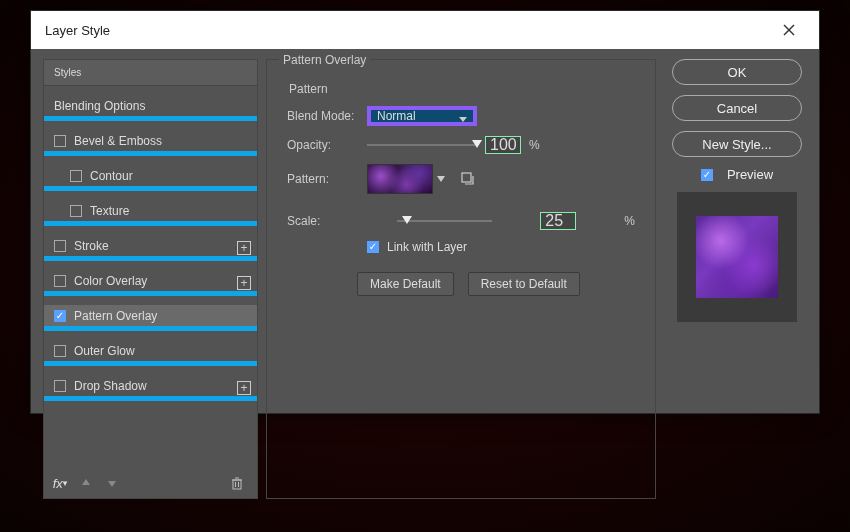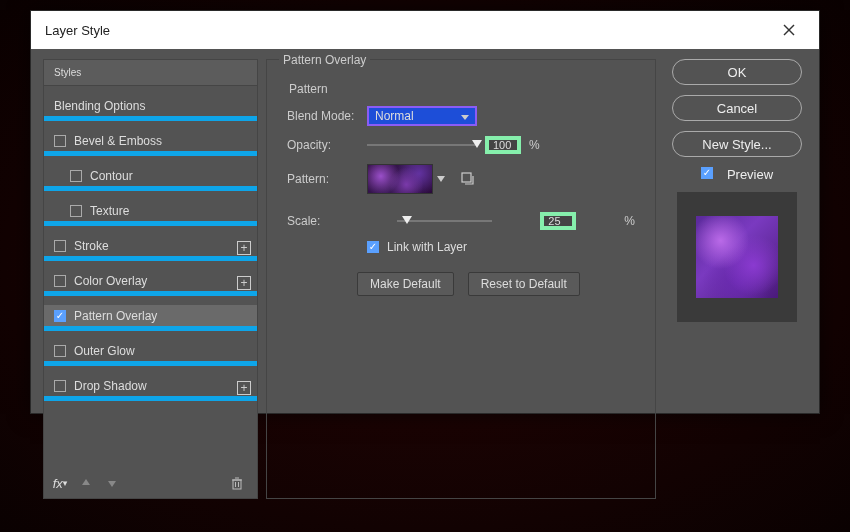--- a/index.html
+++ b/index.html
@@ -58,26 +58,26 @@
   border:1px solid #454545;
 }
 .group-label { position:absolute; top:-7px; left:12px; background:#535353; padding:0 4px; color:#ccc; font-size:12px; }
 .inner-group {
   position:absolute; left:12px; top:14px; right:12px;
   padding:8px 8px 8px 8px;
 }
 .inner-group .inner-label { color:#ccc; font-size:12px; margin-bottom:4px; padding-left:2px; }
 .row { display:flex; align-items:center; margin:10px 0; }
 .row .lab { width:72px; text-align:left; color:#ccc; font-size:12px; margin-right:8px; }
-.select { width:110px; height:20px; background:#1d4ed8; border:2px solid #8b5cf6; color:#ddd; font-size:12px; padding:0 18px 0 6px; position:relative; display:flex; align-items:center; }
+.select { width:110px; height:20px; background:#0c4a6e; border:4px solid #8b5cf6; color:#ddd; font-size:12px; padding:0 18px 0 6px; position:relative; display:flex; align-items:center; }
 .select::after { content:""; position:absolute; right:6px; top:7px; border-left:4px solid transparent; border-right:4px solid transparent; border-top:5px solid #ccc; }
 .slider-track { width:110px; height:14px; position:relative; }
 .slider-track .line { position:absolute; top:6px; left:0; right:0; height:2px; background:#777; }
 .slider-track .thumb { position:absolute; top:2px; width:0; height:0; border-left:5px solid transparent; border-right:5px solid transparent; border-top:8px solid #eee; transform:translateX(-5px); }
-.num-input { width:36px; height:18px; background:#444; border:4px solid #86efac; color:#ddd; font-size:11px; padding:0 4px; margin-left:8px; }
+.num-input { width:36px; height:18px; background:#444; border:1px solid #86efac; color:#ddd; font-size:16px; padding:0 4px; margin-left:8px; }
 .unit { color:#ccc; font-size:12px; margin-left:8px; }
 
 .pattern-swatch {
   width:66px; height:30px; border:1px solid #333;
   background:
     radial-gradient(circle at 20% 40%, #9a4fc9 0%, transparent 35%),
     radial-gradient(circle at 60% 70%, #7a3aaa 0%, transparent 40%),
     radial-gradient(circle at 80% 30%, #6232a0 0%, transparent 40%),
     linear-gradient(135deg, #2a0a3a 0%, #3a1a55 50%, #2a0a3a 100%);
 }
@@ -86,21 +86,21 @@
 .btn { height:24px; padding:0 12px; background:#5a5a5a; border:1px solid #3a3a3a; color:#ddd; font-size:12px; cursor:pointer; display:inline-flex; align-items:center; border-radius:2px; }
 .btn-row { display:flex; gap:14px; margin-top:18px; margin-left:70px; }
 
 
 .right-panel { position:absolute; left:636px; top:10px; width:140px; }
 .pill {
   width:130px; height:26px; border:1px solid #aaa; border-radius:13px; background:transparent;
   color:#eee; font-size:13px; display:flex; align-items:center; justify-content:center;
   margin:0 auto 10px; cursor:pointer;
 }
-.preview-row { display:flex; gap:6px; justify-content:center; margin:6px 0 10px; }
+.preview-row { display:flex; align-items:center; gap:6px; justify-content:center; margin:6px 0 10px; }
 .preview-label { color:#eee; font-size:13px; }
 .preview-box {
   width:120px; height:130px; background:#3a3a3a; margin:0 auto; display:flex; align-items:center; justify-content:center;
 }
 .preview-swatch {
   width:82px; height:82px;
   background:
     radial-gradient(circle at 30% 30%, #ba6ae8 0%, transparent 35%),
     radial-gradient(circle at 70% 60%, #8a3ad0 0%, transparent 40%),
     radial-gradient(circle at 50% 80%, #6a2ab0 0%, transparent 45%),

